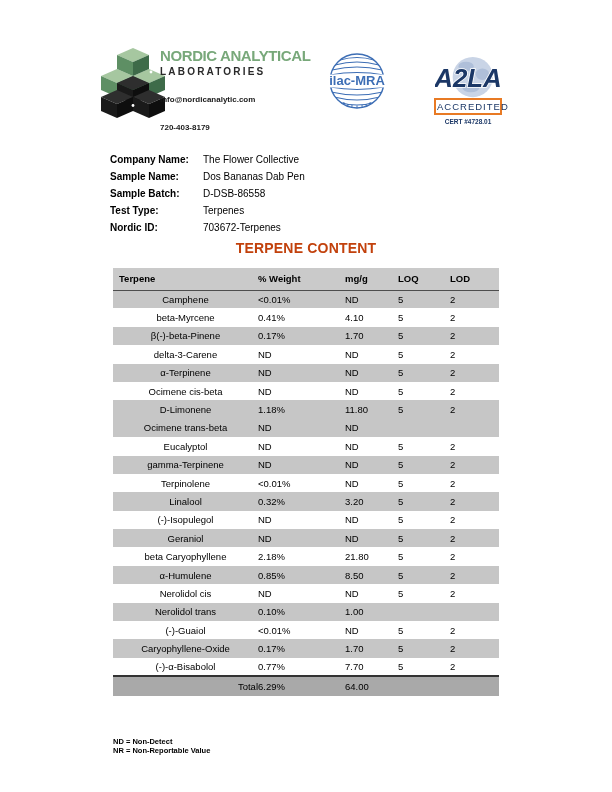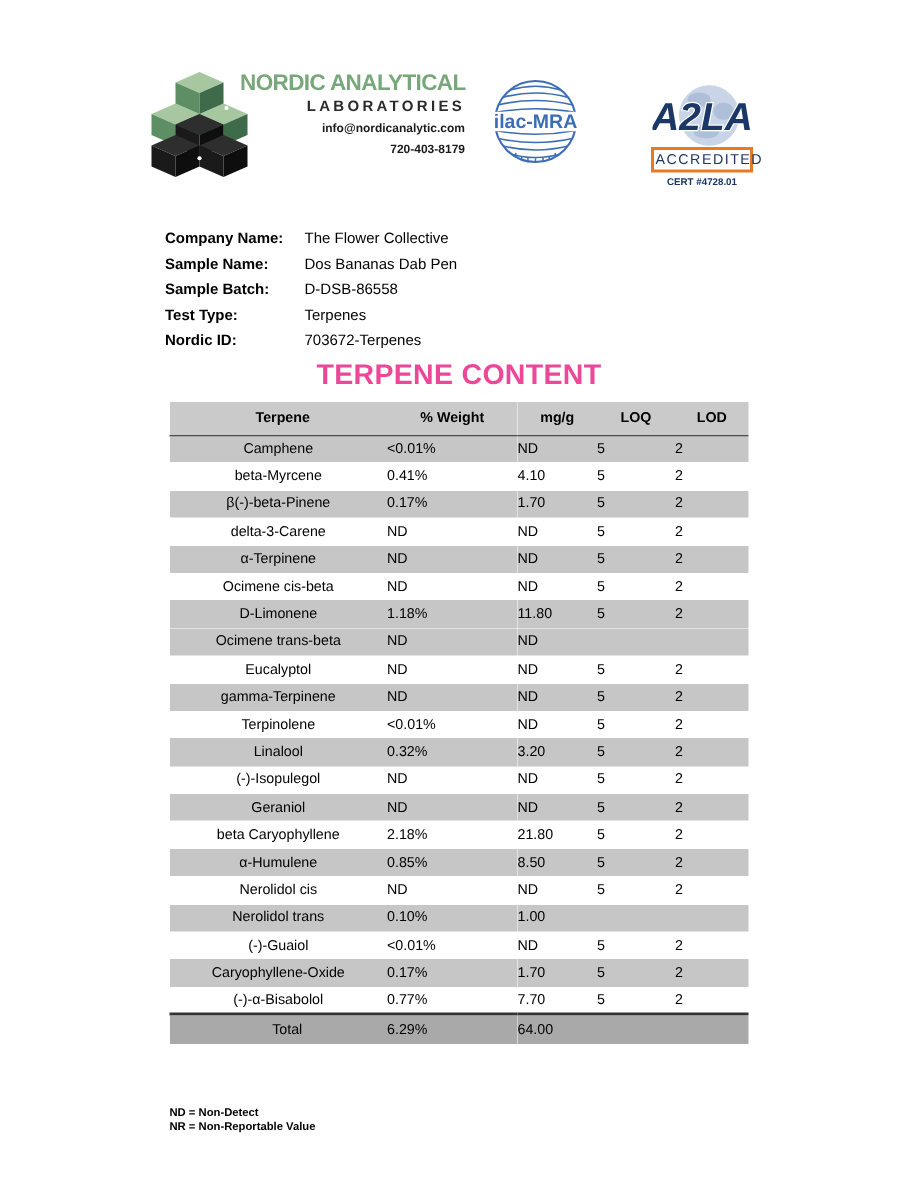--- a/index.html
+++ b/index.html
@@ -12,24 +12,24 @@
     --total-bg:#A9A9A9;
   }
   *{margin:0;padding:0;box-sizing:border-box;}
   html,body{background:#fff;}
   body{font-family:"Liberation Sans",sans-serif;color:#111;}
   .page{position:relative;width:612px;height:792px;background:#ffffff;overflow:hidden;}
 
   
   .logo-block{position:absolute;left:100px;top:45px;display:flex;align-items:flex-start;}
   .logo-cubes{width:66px;height:70px;margin-top:3px;}
-  .logo-text{width:150px;margin-left:-6px;text-align:right;margin-top:2px;}
+  .logo-text{width:150px;margin-left:-6px;text-align:left;margin-top:2px;}
   .logo-name{font-size:15px;font-weight:bold;letter-spacing:-0.4px;color:var(--logo-green);white-space:nowrap;}
   .logo-sub{font-size:10px;font-weight:600;letter-spacing:2.2px;color:#2a2a2a;margin-top:2px;}
-  .logo-contact{font-size:8px;font-weight:600;color:#1a1a1a;margin-top:4px;line-height:10px;}
+  .logo-contact{font-size:8px;font-weight:600;color:#1a1a1a;margin-top:18px;line-height:10px;}
 
   .cube-g-top{fill:#A6C7A0;}
   .cube-g-left{fill:#5E8F64;}
   .cube-g-right{fill:#3E6B49;}
   .cube-b-top{fill:#2E2E2E;}
   .cube-b-left{fill:#1A1A1A;}
   .cube-b-right{fill:#0E0E0E;}
 
   .ilac-logo{position:absolute;left:328px;top:52px;width:58px;height:58px;}
   .ilac-line{stroke:var(--ilac-blue);stroke-width:1.1;fill:none;}
@@ -43,35 +43,35 @@
   .cert-line{color:var(--a2la-navy);font-size:6.5px;font-weight:bold;margin-top:3px;}
 
   
   .sample-info{position:absolute;left:110px;top:151px;}
   .info-row{display:flex;height:17px;align-items:center;font-size:10px;}
   .info-label{width:93px;font-weight:bold;color:#000;}
   .info-value{color:#000;}
 
   
   .report-title{position:absolute;left:113px;top:240px;width:386px;text-align:center;
-    font-size:19px;font-weight:bold;color:#ec4899;letter-spacing:0.2px;}
+    font-size:14px;font-weight:bold;color:#c2410c;letter-spacing:0.2px;}
 
   
   .terpene-table-wrap{position:absolute;left:113px;top:268px;width:386px;}
   table{border-collapse:collapse;width:386px;table-layout:fixed;}
   col.c1{width:145px;} col.c2{width:87px;} col.c3{width:53px;} col.c4{width:52px;} col.c5{width:49px;}
   th,td{font-size:9.5px;color:#000;overflow:hidden;white-space:nowrap;}
-  thead th{height:22px;background:var(--header-bg);font-weight:bold;text-align:center;
+  thead th{height:22px;background:var(--header-bg);font-weight:bold;text-align:left;
     border-bottom:1.5px solid #4d4d4d;}
   thead th:first-child{padding-left:6px;}
   tbody td{height:18.4px;padding:0;}
   tbody td:first-child{text-align:center;}
   tbody tr.stripe{background:var(--row-stripe);}
   tfoot td{height:20px;background:var(--total-bg);border-top:2.5px solid #333;}
-  tfoot td:first-child{text-align:center;padding-left:12px;}
+  tfoot td:first-child{text-align:right;padding-left:12px;}
 
   
   .footnotes{position:absolute;left:113px;top:737px;font-size:7.5px;font-weight:bold;
     line-height:9px;color:#000;}
 </style>
 </head>
 <body>
 
 <div class="page">
 

